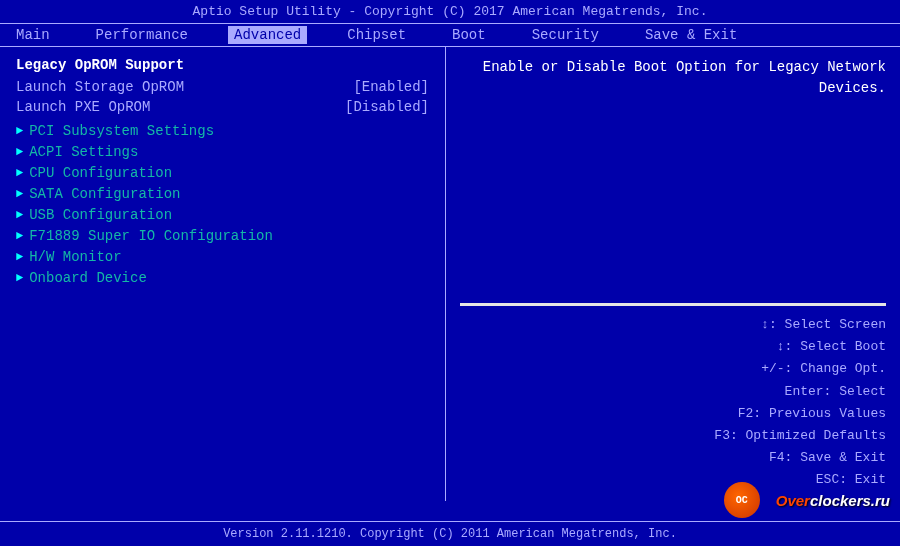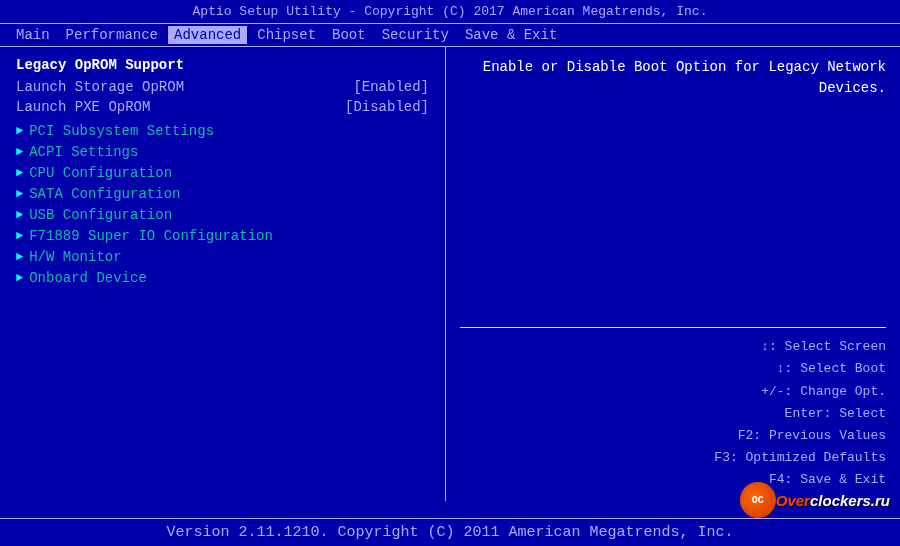--- a/index.html
+++ b/index.html
@@ -21,21 +21,21 @@
       color: #aaaaff;
       font-size: 13px;
     }
 
     
     #menu-bar {
       background: #0000aa;
       display: flex;
       flex-direction: row;
       padding: 2px 10px;
-      gap: 4px;
+      gap: 34px;
       border-top: 1px solid #aaaaff;
       border-bottom: 1px solid #aaaaff;
     }
     .menu-item {
       color: #aaaaff;
       cursor: pointer;
       padding: 1px 6px;
     }
     .menu-item.active {
       background: #aaaaff;
@@ -109,45 +109,45 @@
       color: #ffffff;
       margin-bottom: auto;
       line-height: 1.5;
       font-size: 14px;
     }
 
     #key-help {
       color: #aaaaff;
       font-size: 13px;
       line-height: 1.7;
-      border-top: 1px solid #e5e5e5;
+      border-top: 3px solid #e5e5e5;
       padding-top: 8px;
     }
 
     
     #footer {
       background: #0000aa;
       text-align: center;
       padding: 5px 0;
       color: #aaaaff;
-      font-size: 15px;
+      font-size: 12px;
       border-top: 1px solid #aaaaff;
       position: absolute;
       bottom: 0;
       width: 900px;
     }
 
     
     #watermark {
       position: absolute;
       bottom: 28px;
       right: 10px;
       display: flex;
       align-items: center;
-      gap: 0;
+      gap: 16px;
     }
     #watermark .logo-circle {
       width: 36px;
       height: 36px;
       border-radius: 50%;
       background: radial-gradient(circle at 40% 40%, #ff6600, #cc3300);
       display: flex;
       align-items: center;
       justify-content: center;
     }
@@ -234,20 +234,21 @@
   <div id="right-panel">
     <div id="help-text">Enable or Disable Boot Option for Legacy Network Devices.</div>
     <div id="key-help">
         <div>↕: Select Screen</div>
         <div>↕: Select Boot</div>
         <div>+/-: Change Opt.</div>
         <div>Enter: Select</div>
         <div>F2: Previous Values</div>
         <div>F3: Optimized Defaults</div>
         <div>F4: Save &amp; Exit</div>
+        <div>ESC: Exit</div>
       </div>
   </div>
 
 </div>
 
 <div id="watermark">
   <div class="logo-circle">
     <span style="color:#fff;font-size:10px;font-weight:bold;">OC</span>
   </div>
   <span id="watermark-text">

